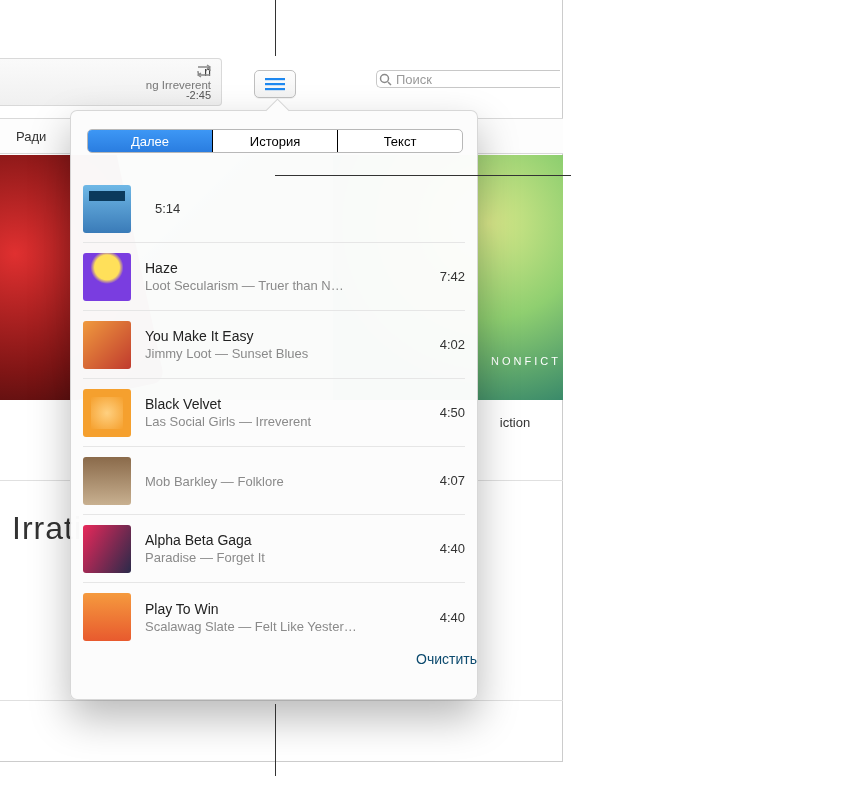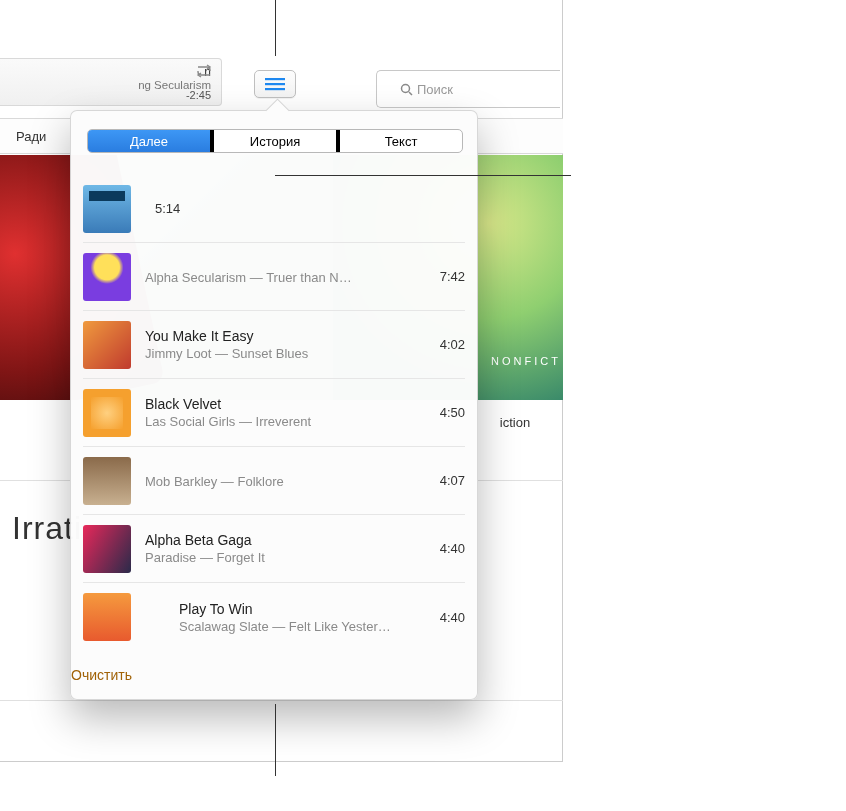--- a/index.html
+++ b/index.html
@@ -50,27 +50,27 @@
     display:flex; align-items:center; justify-content:center;
     box-shadow: 0 1px 0 rgba(0,0,0,.05);
     cursor:pointer;
   }
   .queue-btn svg { color:#1e88f0; }
 
   
   .search {
     position:absolute;
     left: 376px; top: 70px;
-    width: 184px; height: 38px;
+    width: 184px; height: 18px;
     border: 1px solid #c8c8c8;
     border-right: none;
     border-radius: 5px 0 0 5px;
     background:#fff;
     display:flex; align-items:center;
-    padding-left:23px;
+    padding-left:2px;
     color:#9a9a9a;
   }
   .search svg { flex:0 0 auto; color:#8a8a8a; margin-right:4px;}
   .search span { font-size:13px; }
 
   
   .navrow {
     position:absolute; left:0; top:118px; width:563px; height:36px;
     border-top:1px solid #d9d9d9;
     border-bottom:1px solid #d9d9d9;
@@ -140,56 +140,56 @@
     display:flex;
     border:1px solid #b8b8b8;
     border-radius:5px;
     overflow:hidden;
     background:#fff;
   }
   .segctrl .seg {
     flex:1;
     display:flex; align-items:center; justify-content:center;
     font-size:13px;
-    border-left:4px solid #000000;
+    border-left:1px solid #000000;
     cursor:pointer;
   }
   .segctrl .seg:first-child { border-left:none; }
   .segctrl .seg.active {
     background: linear-gradient(#3d97f5,#2a7de0);
     color:#fff;
   }
 
   .qlist {
     position:absolute; left:12px; right:12px; top:64px; bottom:54px;
     overflow:hidden;
   }
   .qrow {
     display:flex; align-items:center;
     height:68px;
     border-bottom:1px solid #e6e6e6;
     cursor:default;
   }
-  .qrow:last-child { border-bottom:none;gap:34px; }
+  .qrow:last-child { border-bottom:none; }
   .qart {
     width:48px; height:48px; flex:0 0 48px;
     margin-right:14px;
     border-radius:3px;
     background:#888;
   }
   .qinfo { flex:1; min-width:0; }
   .qtitle { font-size:14px; color:#222; white-space:nowrap; overflow:hidden; text-overflow:ellipsis; }
   .qsub   { font-size:13px; color:#8a8a8a; white-space:nowrap; overflow:hidden; text-overflow:ellipsis; margin-top:2px;}
   .qdur   { flex:0 0 auto; font-size:13px; color:#333; margin-left:10px; }
 
   .clear-btn {
-    position:absolute; left:0; right:0; bottom:16px;
-    text-align:left;
+    position:absolute; left:0; right:0; bottom:32px;
+    text-align:right;
     font-size:14px;
-    color:#a16207;
+    color:#0c4a6e;
     cursor:pointer;
   }
 
   
   .callout-v1 { position:absolute; left:275px; top:0; width:1px; height:56px; background:#333;}
   .callout-h1 { position:absolute; left:275px; top:175px; width:296px; height:1px; background:#333;}
   .callout-v2 { position:absolute; left:275px; top:704px; width:1px; height:72px; background:#333;}
 
   
   .art1 { background: linear-gradient(#6fb8e6,#3a7bb8); position:relative; }
@@ -210,21 +210,21 @@
   <div class="lcd">
     <div class="lcd-shuffle">
       <svg width="18" height="14" viewBox="0 0 18 14" fill="none" stroke="currentColor" stroke-width="1.4">
         <path d="M3 3h9l0 0a3 3 0 013 3v1"></path>
           <path d="M15 11H6a3 3 0 01-3-3V7"></path>
         <path d="M12 1l3 2-3 2"></path>
           <path d="M6 13l-3-2 3-2"></path>
       </svg>
     </div>
     <div class="title">n</div>
-    <div class="sub">ng Secularism</div>
+    <div class="sub">ng Irreverent</div>
     <div class="lcd-time">-2:45</div>
   </div>
 
   <div class="queue-btn">
     <svg width="20" height="14" viewBox="0 0 20 14" fill="currentColor">
       <rect x="0" y="1" width="20" height="2.2"></rect>
       <rect x="0" y="6" width="20" height="2.2"></rect>
       <rect x="0" y="11" width="20" height="2.2"></rect>
     </svg>
   </div>
@@ -260,21 +260,22 @@
     </div>
 
     <div class="qlist" id="qlist">
         <div class="qrow">
           <div class="qart art1"></div>
           <div class="qdur">5:14</div>
         </div>
         <div class="qrow">
           <div class="qart art2"></div>
           <div class="qinfo">
-            <div class="qsub">Alpha Secularism — Truer than N…</div>
+            <div class="qtitle">Haze</div>
+            <div class="qsub">Loot Secularism — Truer than N…</div>
           </div>
           <div class="qdur">7:42</div>
         </div>
         <div class="qrow">
           <div class="qart art3"></div>
           <div class="qinfo">
             <div class="qtitle">You Make It Easy</div>
             <div class="qsub">Jimmy Loot — Sunset Blues</div>
           </div>
           <div class="qdur">4:02</div>

